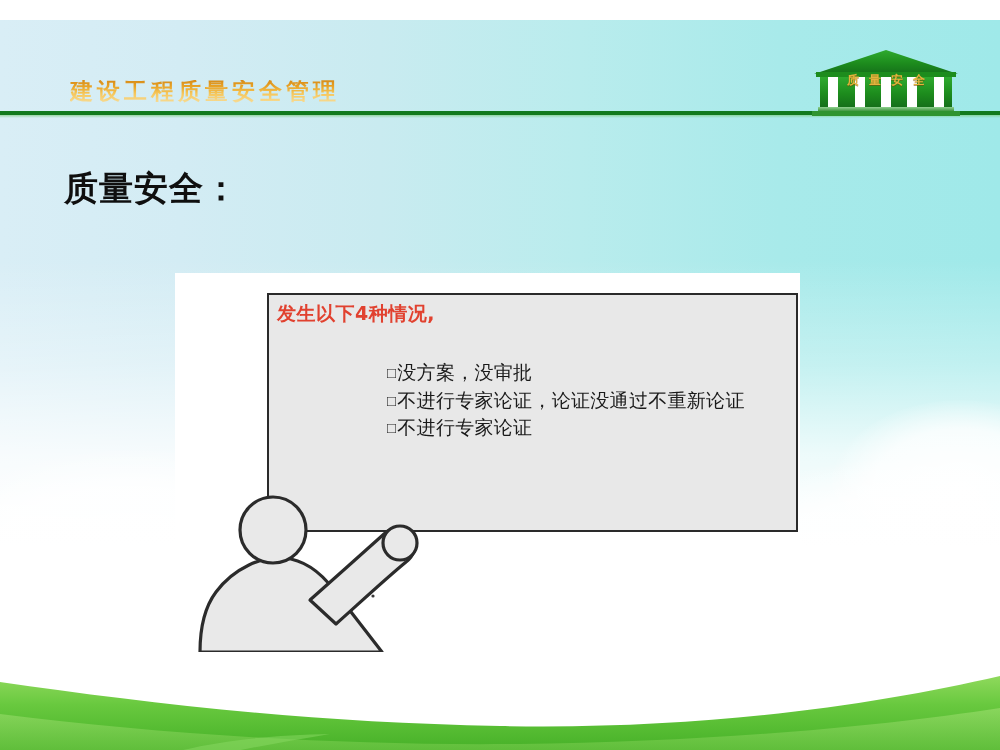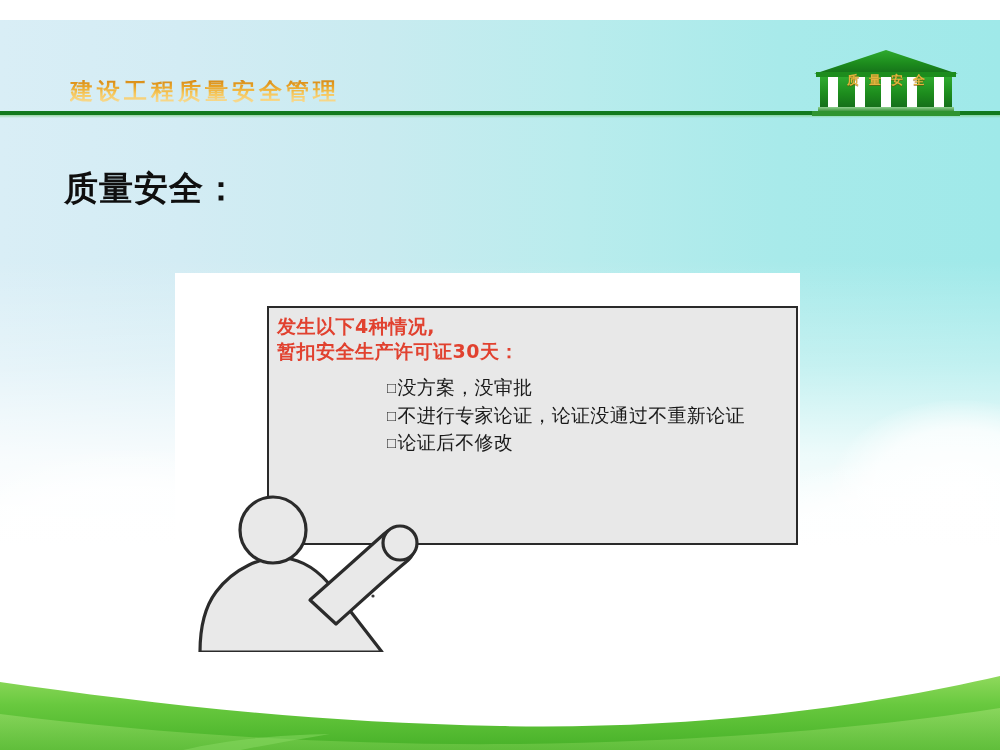--- a/index.html
+++ b/index.html
@@ -149,21 +149,21 @@
     top: 253px;
     width: 625px;
     height: 285px;
     background: #ffffff;
   }
 
   
   .board-inner {
     position: absolute;
     left: 267px;
-    top: 286px;
+    top: 273px;
     width: 531px;
     height: 239px;
     background: #e8e8e8;
     border: 2px solid #2a2a2a;
     box-sizing: border-box;
   }
 
   .warn-block {
     position: absolute;
     left: 8px;
@@ -183,21 +183,21 @@
     position: absolute;
     left: 118px;
     top: 66px;
     margin: 0;
     padding: 0;
     list-style: none;
   }
   .bullet-item {
     font-size: 19px;
     color: #1a1a1a;
-    font-family: Liberation Serif, serif;
+    font-family: Liberation Mono, monospace;
     white-space: nowrap;
     line-height: 1.46;
     letter-spacing: 0.3px;
   }
   .bullet-mark {
     display: inline-block;
     font-size: 15px;
     margin-right: 1px;
     vertical-align: 1px;
   }
@@ -282,32 +282,31 @@
   </div>
 
   <div class="slide-title">质量安全：</div>
 
   <div class="board-outer"></div>
 
   <div class="board-inner">
 
     <div class="warn-block">
       <div class="warn-line">发生以下4种情况,</div>
-      <div class="warn-line">暂扣安全生产许可证30天：</div>
     </div>
 
     <ul class="bullet-list">
       <li class="bullet-item">
         <span class="bullet-mark">□</span><span>没方案，没审批</span>
       </li>
       <li class="bullet-item">
         <span class="bullet-mark">□</span><span>不进行专家论证，论证没通过不重新论证</span>
       </li>
       <li class="bullet-item">
-        <span class="bullet-mark">□</span><span>论证后不修改</span>
+        <span class="bullet-mark">□</span><span>不进行专家论证</span>
       </li>
     </ul>
   </div>
 
   <div class="presenter">
     <svg width="250" height="170" viewBox="0 0 250 170">
 
       <path d="M24,170 C24,150 28,126 40,110 C58,86 86,74 108,76 C130,78 146,92 158,108
                L206,170 Z" fill="#e9e9e9" stroke="#2b2b2b" stroke-width="3.2" stroke-linejoin="round"></path>
 

